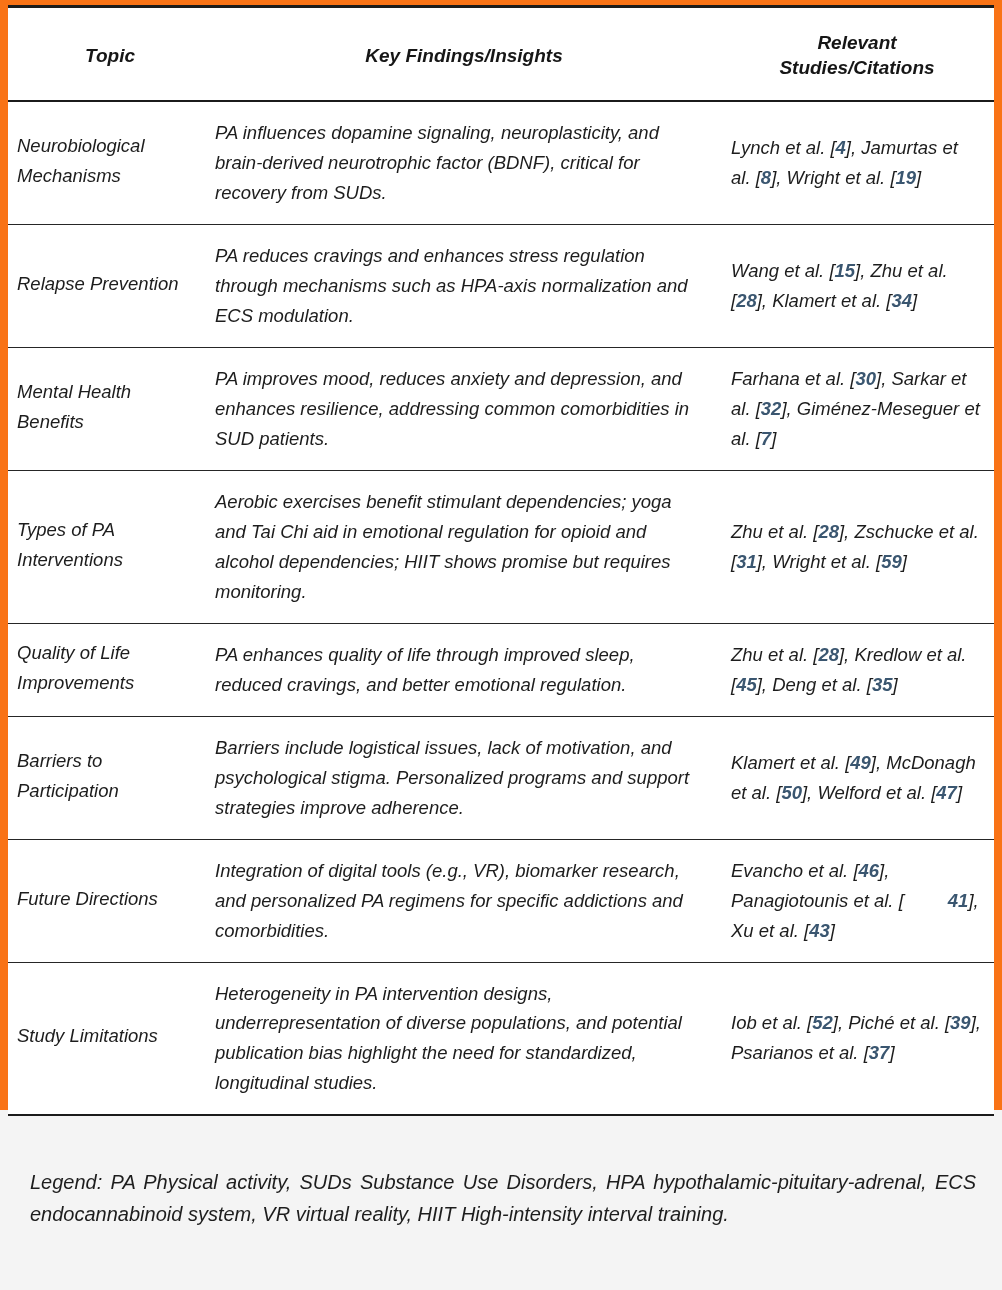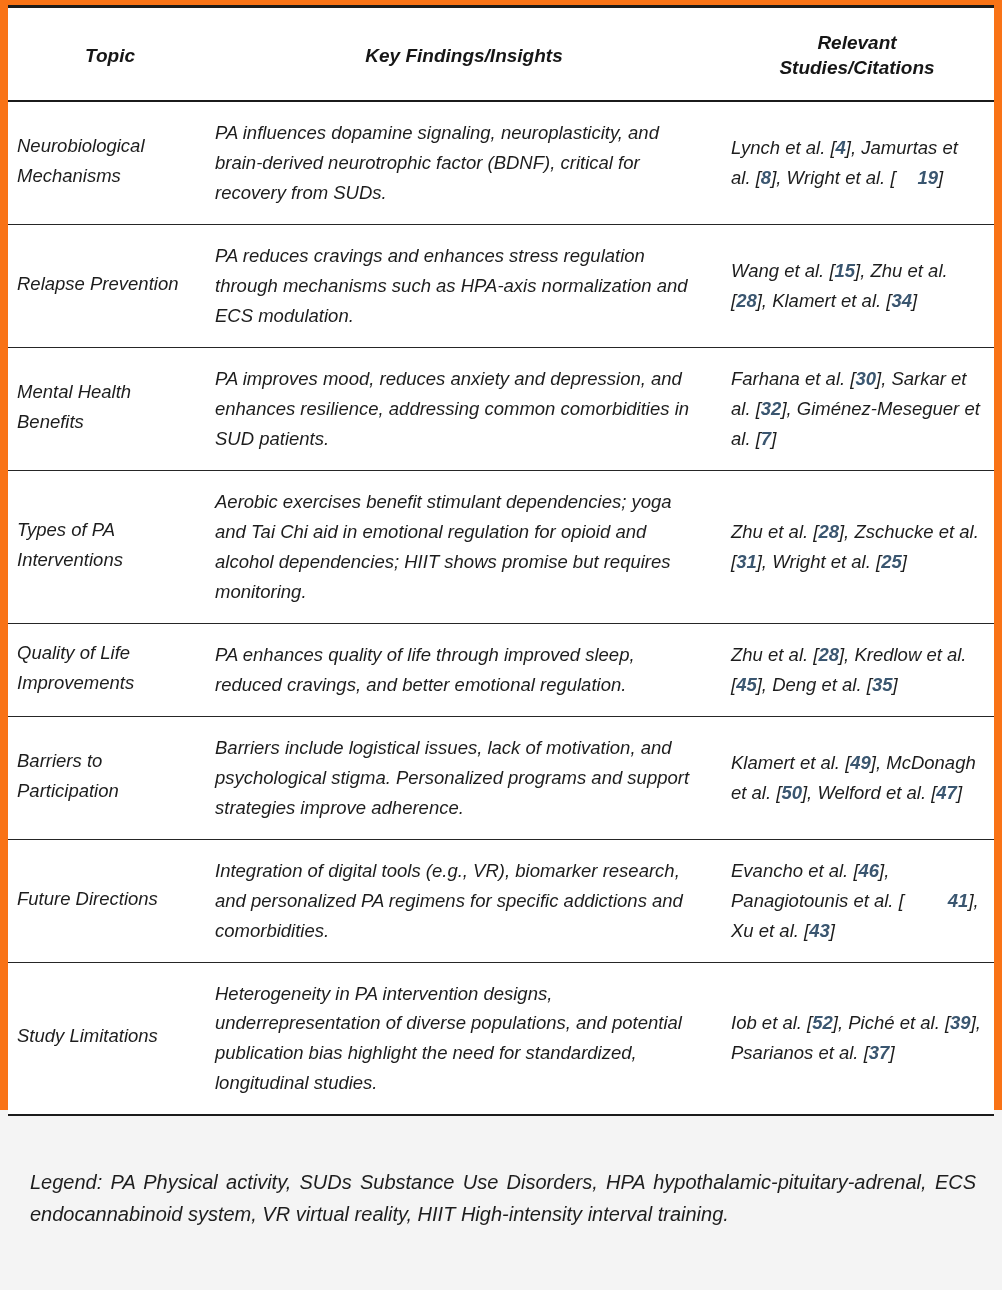--- a/index.html
+++ b/index.html
@@ -122,36 +122,36 @@
           <th class="h3">
             <span>Relevant</span><br>
             <span>Studies/Citations</span>
           </th>
         </tr>
       </thead>
       <tbody id="table-body">
           <tr>
             <td class="topic">Neurobiological Mechanisms</td>
             <td class="findings">PA influences dopamine signaling, neuroplasticity, and brain-derived neurotrophic factor (BDNF), critical for recovery from SUDs.</td>
-            <td class="cites"><span>Lynch et al. [</span><span class="cite-num" style="color: rgb(58, 86, 112);">4</span><span>], </span><span>Jamurtas et al. [</span><span class="cite-num" style="color: rgb(58, 86, 112);">8</span><span>], </span><span>Wright et al. [</span><span class="cite-num" style="color: rgb(58, 86, 112); margin-left: 22px;">19</span><span>]</span></td>
+            <td class="cites"><span>Lynch et al. [</span><span class="cite-num" style="color: rgb(58, 86, 112);">4</span><span>], </span><span>Jamurtas et al. [</span><span class="cite-num" style="color: rgb(58, 86, 112);">8</span><span>], </span><span>Wright et al. [</span><span class="cite-num" style="color: rgb(58, 86, 112);">19</span><span>]</span></td>
           </tr>
           <tr>
             <td class="topic">Relapse Prevention</td>
             <td class="findings">PA reduces cravings and enhances stress regulation through mechanisms such as HPA-axis normalization and ECS modulation.</td>
             <td class="cites"><span>Wang et al. [</span><span class="cite-num" style="color: rgb(58, 86, 112);">15</span><span>], </span><span>Zhu et al. [</span><span class="cite-num" style="color: rgb(58, 86, 112);">28</span><span>], </span><span>Klamert et al. [</span><span class="cite-num" style="color: rgb(58, 86, 112);">34</span><span>]</span></td>
           </tr>
           <tr>
             <td class="topic">Mental Health Benefits</td>
             <td class="findings">PA improves mood, reduces anxiety and depression, and enhances resilience, addressing common comorbidities in SUD patients.</td>
             <td class="cites"><span>Farhana et al. [</span><span class="cite-num" style="color: rgb(58, 86, 112);">30</span><span>], </span><span>Sarkar et al. [</span><span class="cite-num" style="color: rgb(58, 86, 112);">32</span><span>], </span><span>Giménez-Meseguer et al. [</span><span class="cite-num" style="color: rgb(58, 86, 112);">7</span><span>]</span></td>
           </tr>
           <tr>
             <td class="topic">Types of PA Interventions</td>
             <td class="findings">Aerobic exercises benefit stimulant dependencies; yoga and Tai Chi aid in emotional regulation for opioid and alcohol dependencies; HIIT shows promise but requires monitoring.</td>
-            <td class="cites"><span>Zhu et al. [</span><span class="cite-num" style="color: rgb(58, 86, 112);">28</span><span>], </span><span>Zschucke et al. [</span><span class="cite-num" style="color: rgb(58, 86, 112);">31</span><span>], </span><span>Wright et al. [</span><span class="cite-num" style="color: rgb(58, 86, 112);">25</span><span>]</span></td>
+            <td class="cites"><span>Zhu et al. [</span><span class="cite-num" style="color: rgb(58, 86, 112);">28</span><span>], </span><span>Zschucke et al. [</span><span class="cite-num" style="color: rgb(58, 86, 112);">31</span><span>], </span><span>Wright et al. [</span><span class="cite-num" style="color: rgb(58, 86, 112);">59</span><span>]</span></td>
           </tr>
           <tr>
             <td class="topic">Quality of Life Improvements</td>
             <td class="findings">PA enhances quality of life through improved sleep, reduced cravings, and better emotional regulation.</td>
             <td class="cites"><span>Zhu et al. [</span><span class="cite-num" style="color: rgb(58, 86, 112);">28</span><span>], </span><span>Kredlow et al. [</span><span class="cite-num" style="color: rgb(58, 86, 112);">45</span><span>], </span><span>Deng et al. [</span><span class="cite-num" style="color: rgb(58, 86, 112);">35</span><span>]</span></td>
           </tr>
           <tr>
             <td class="topic">Barriers to Participation</td>
             <td class="findings">Barriers include logistical issues, lack of motivation, and psychological stigma. Personalized programs and support strategies improve adherence.</td>
             <td class="cites"><span>Klamert et al. [</span><span class="cite-num" style="color: rgb(58, 86, 112);">49</span><span>], </span><span>McDonagh et al. [</span><span class="cite-num" style="color: rgb(58, 86, 112);">50</span><span>], </span><span>Welford et al. [</span><span class="cite-num" style="color: rgb(58, 86, 112);">47</span><span>]</span></td>

